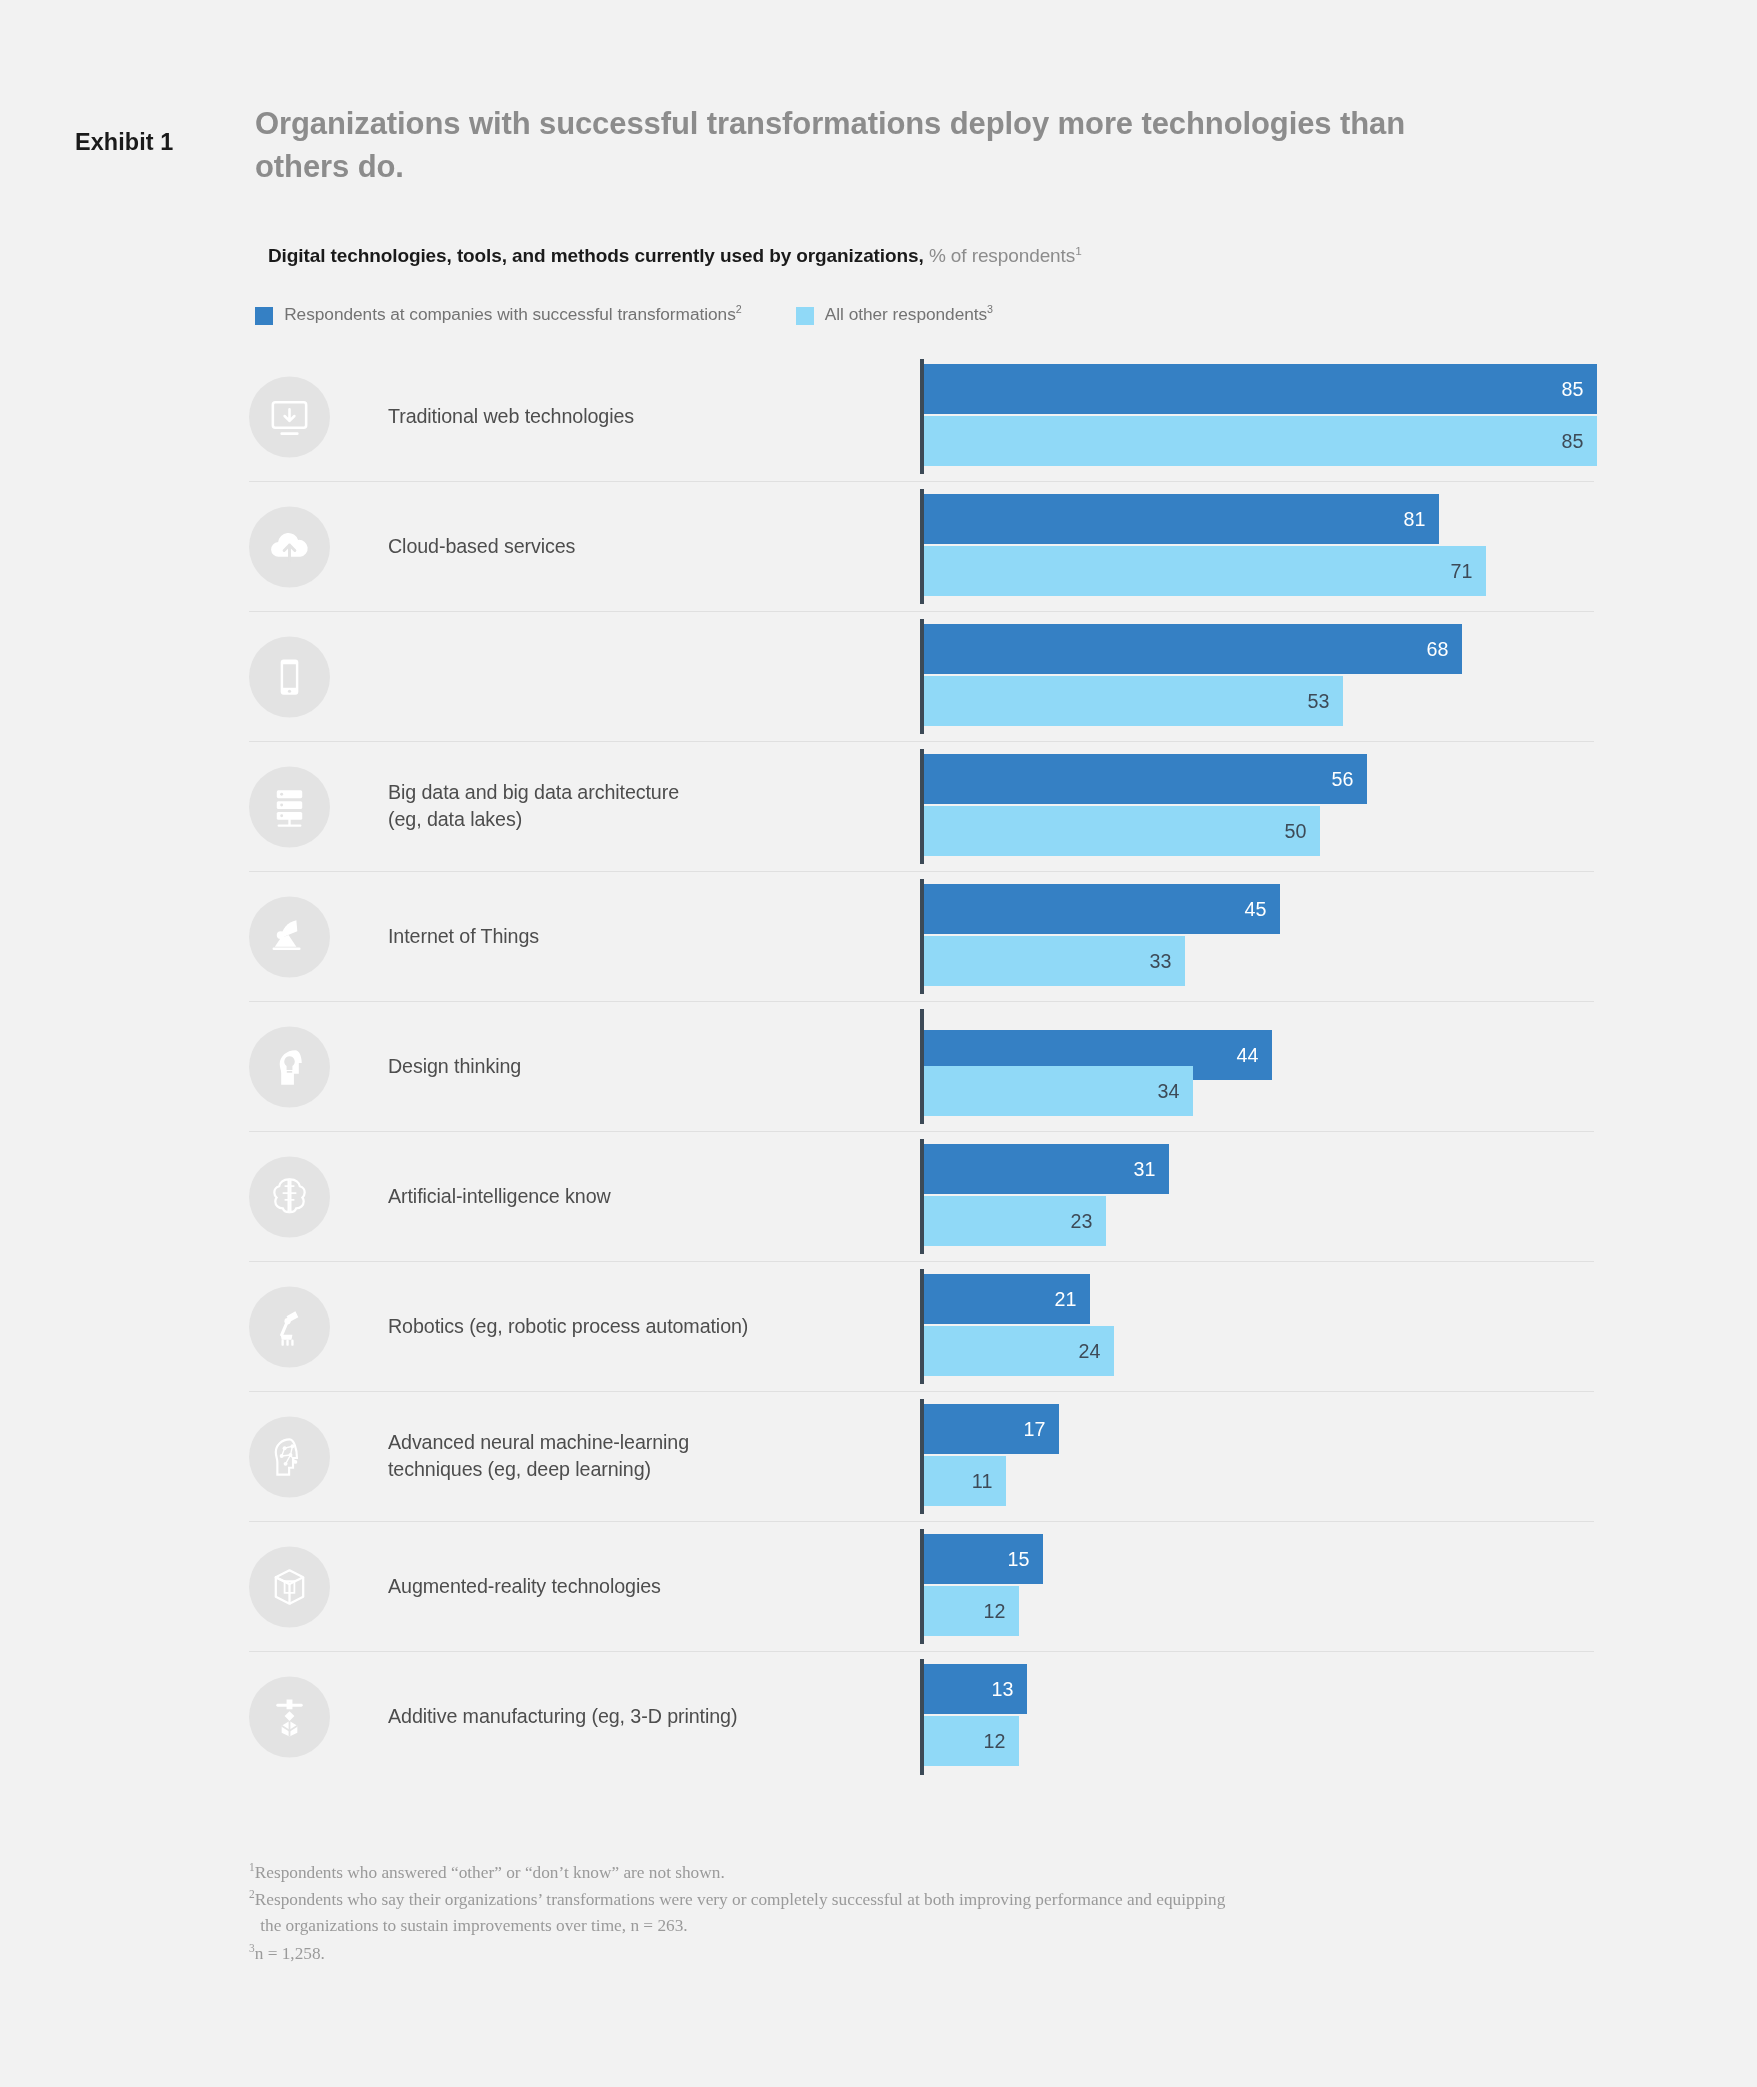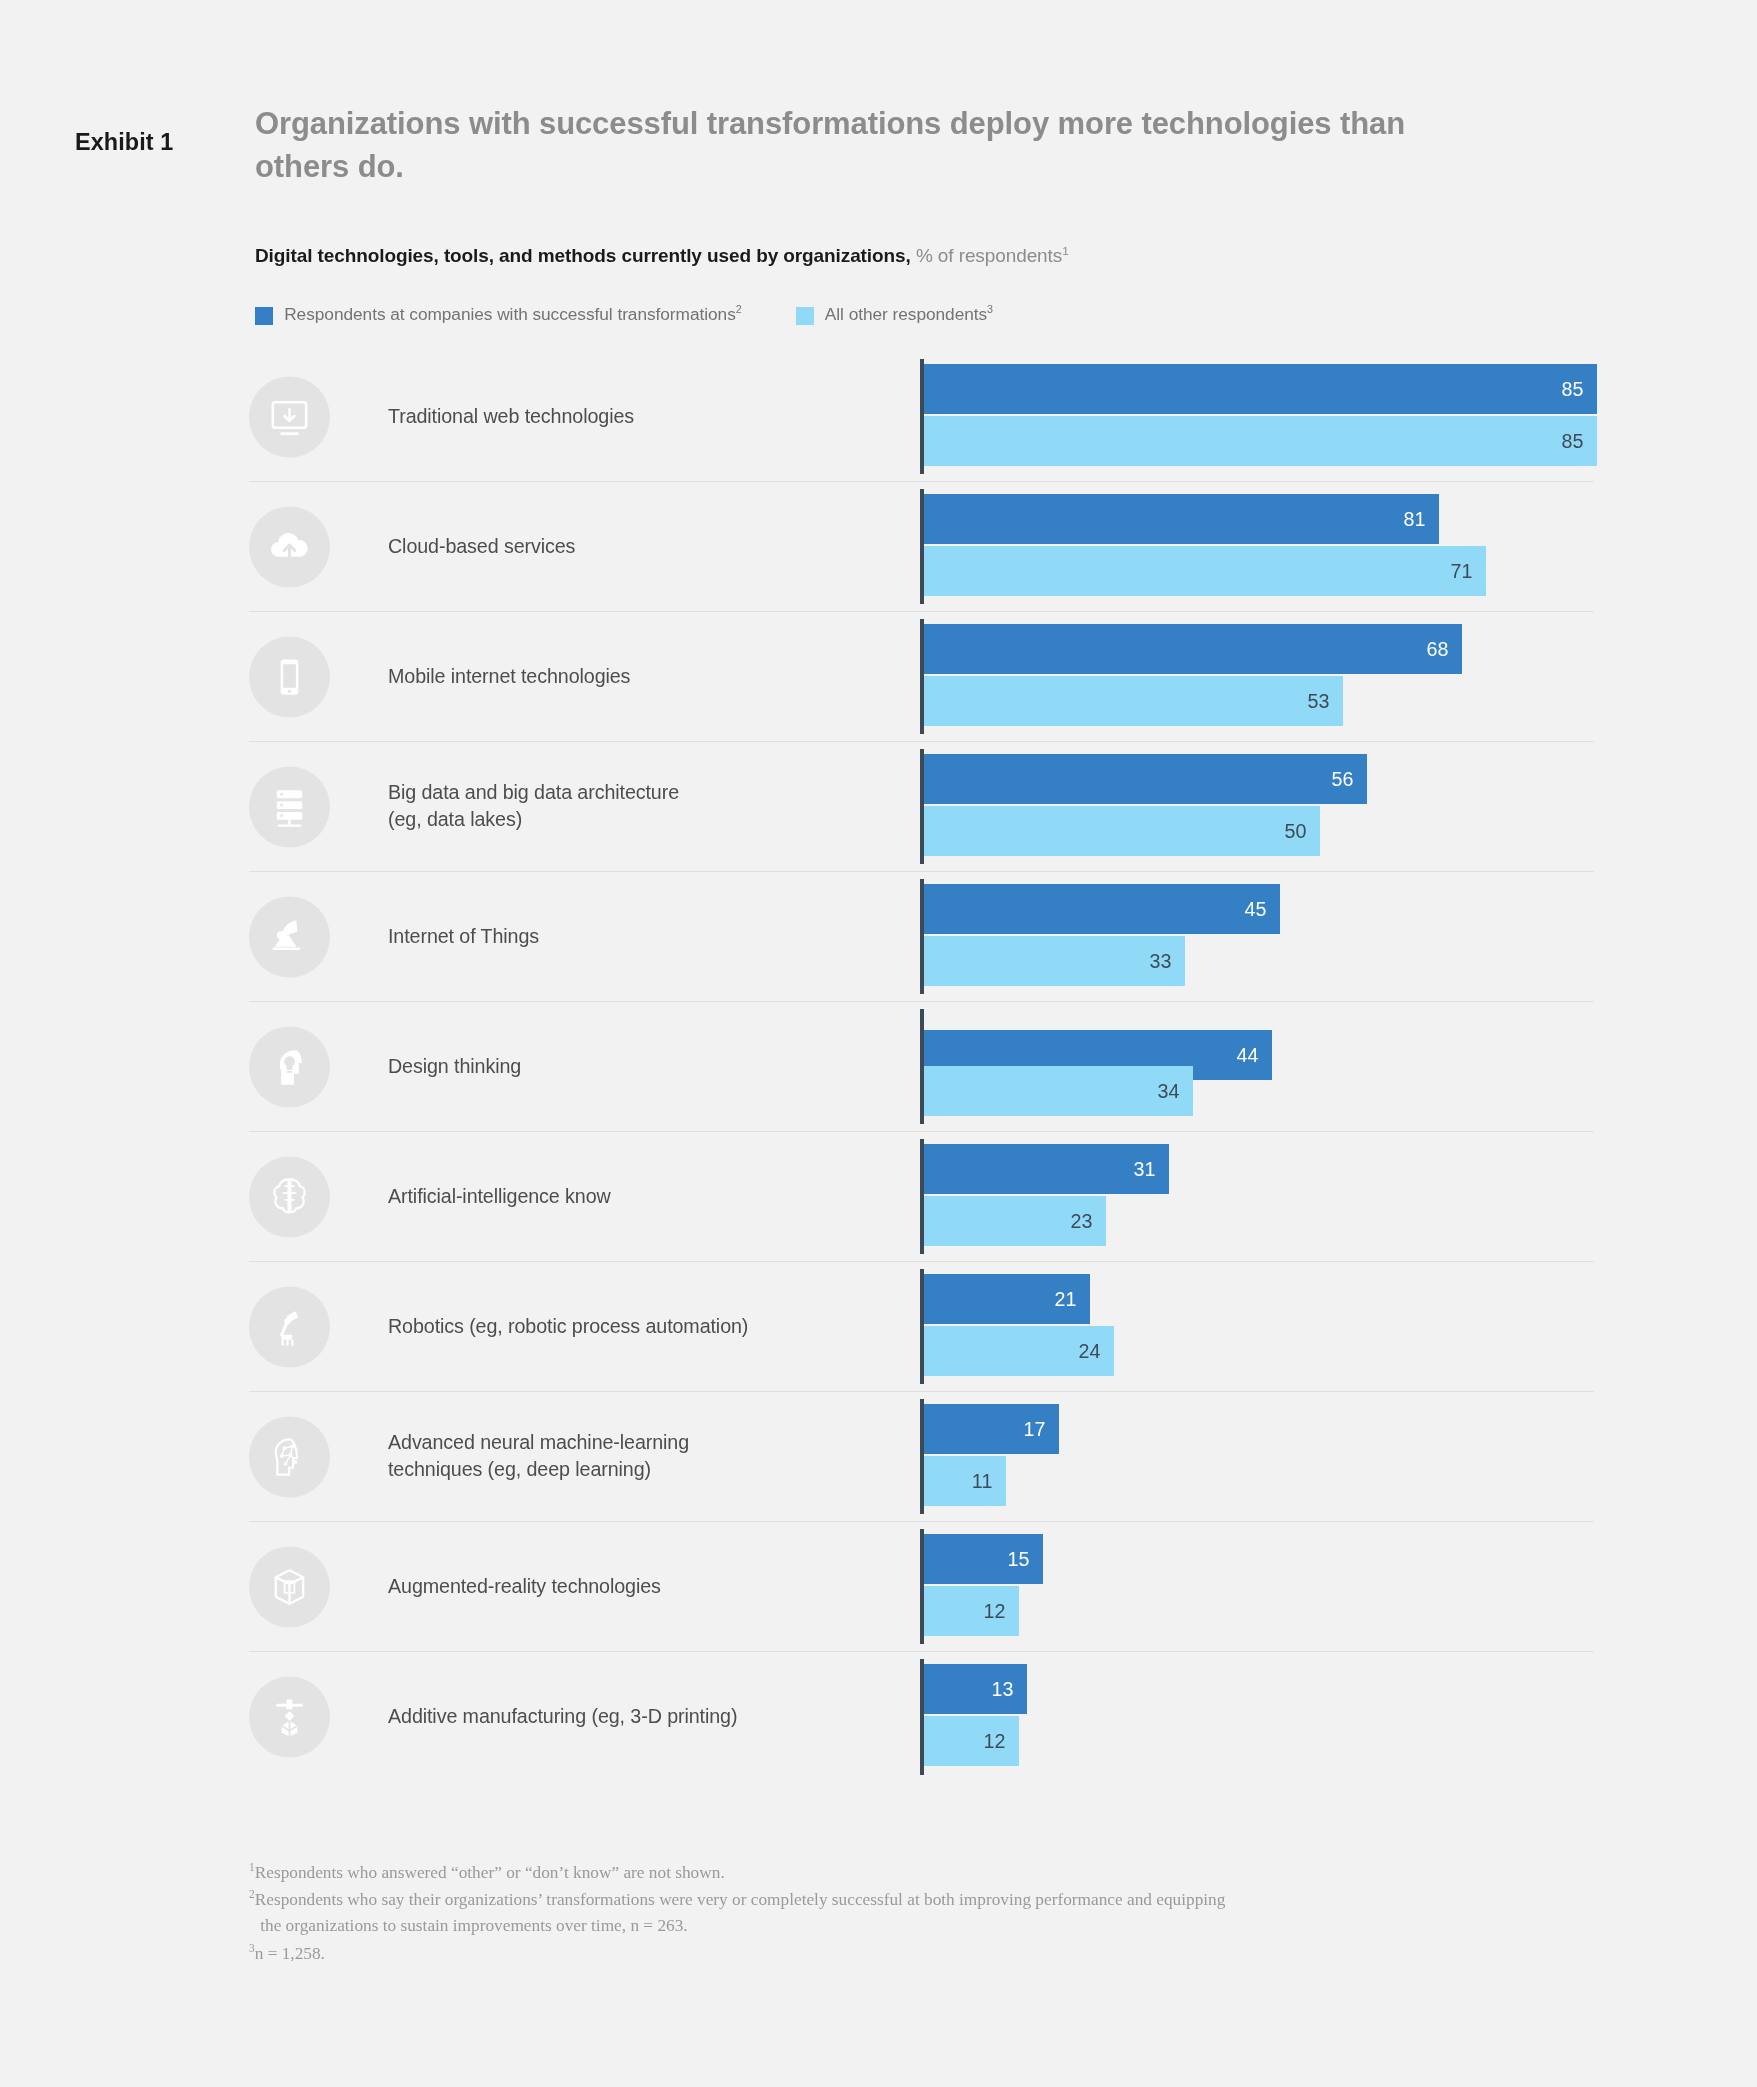--- a/index.html
+++ b/index.html
@@ -53,21 +53,21 @@
     font-size: 31px;
     font-weight: bold;
     color: #8c8c8c;
     line-height: 1.38;
     letter-spacing: -0.1px;
   }
 
   
   .subtitle {
     position: absolute;
-    left: 255px;
+    left: 268px;
     top: 245px;
     font-size: 19px;
     color: #4d4d4d;
     letter-spacing: -0.1px;
   }
   .subtitle .strong {
     font-weight: bold;
     color: #1a1a1a;
   }
   .subtitle .light {
@@ -287,21 +287,20 @@
           </div>
         </div>
         <div class="row">
           <div class="row-icon">
             <svg viewBox="0 0 48 48">
               <rect x="15" y="6" width="18" height="36" rx="3" fill="#fff"></rect>
               <rect x="17.5" y="11" width="13" height="24" fill="#e3e3e3"></rect>
               <circle cx="24" cy="38.5" r="1.6" fill="#e3e3e3"></circle>
             </svg>
           </div>
-          <div class="row-label"><span>Mobile internet technologies</span></div>
           <div class="bars">
             <div class="axis"></div>
             <div class="bar-wrap top">
               <div class="bar dark" style="width: 538px;">
                 <span class="bar-value">68</span>
               </div>
             </div>
             <div class="bar-wrap bottom">
               <div class="bar light" style="width: 419px;">
                 <span class="bar-value">53</span>

